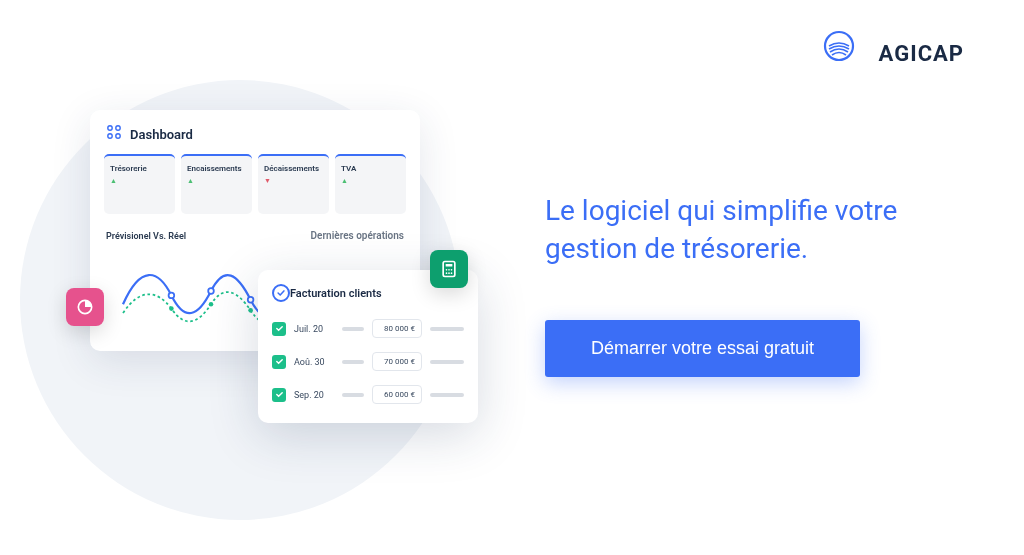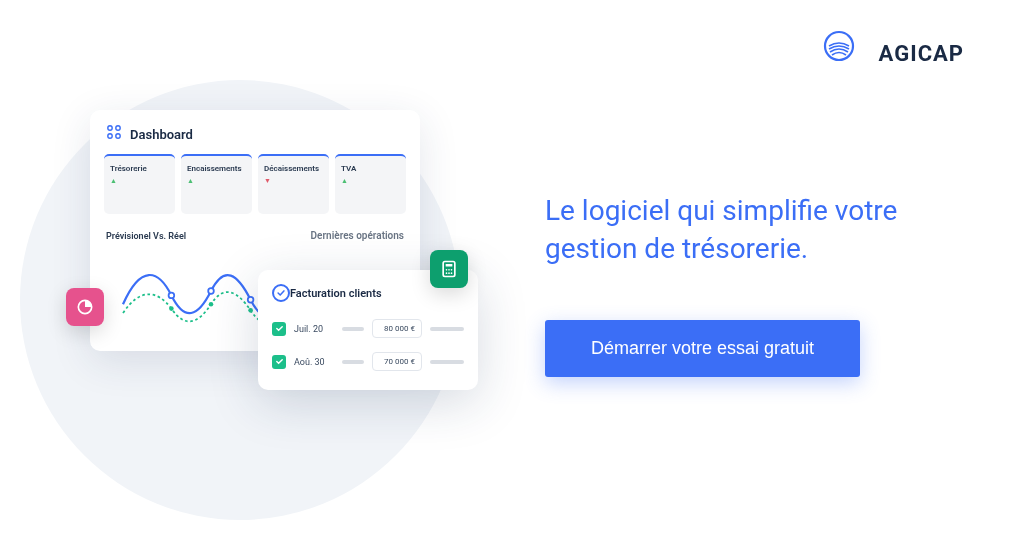--- a/index.html
+++ b/index.html
@@ -363,20 +363,31 @@
     <span class="fact-check">
       <svg viewBox="0 0 10 10">
           <path d="M2 5 L4 7 L8 3" fill="none" stroke="#fff" stroke-width="1.6" stroke-linecap="round"></path>
         </svg>
     </span>
     <span class="fact-month">Aoû. 30</span>
     <span class="fact-bar"></span>
     <span class="fact-amount-box">70 000 €</span>
     <span class="fact-tail"></span>
   </div>
+  <div class="fact-row">
+    <span class="fact-check">
+      <svg viewBox="0 0 10 10">
+          <path d="M2 5 L4 7 L8 3" fill="none" stroke="#fff" stroke-width="1.6" stroke-linecap="round"></path>
+        </svg>
+    </span>
+    <span class="fact-month">Sep. 20</span>
+    <span class="fact-bar"></span>
+    <span class="fact-amount-box">60 000 €</span>
+    <span class="fact-tail"></span>
+  </div>
   <div class="spacer"></div>
 </div>
 
 <div class="float-badge badge-pink">
   <svg viewBox="0 0 24 24">
     <circle cx="12" cy="12" r="8" fill="none" stroke="#fff" stroke-width="2"></circle>
     <path d="M12 4 A8 8 0 0 1 20 12 L12 12 Z" fill="#fff"></path>
   </svg>
 </div>
 

